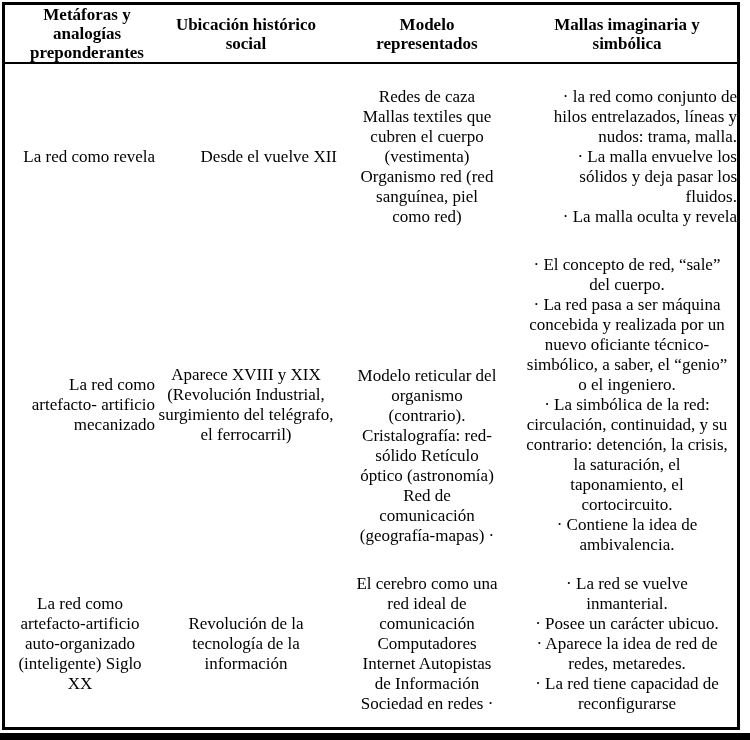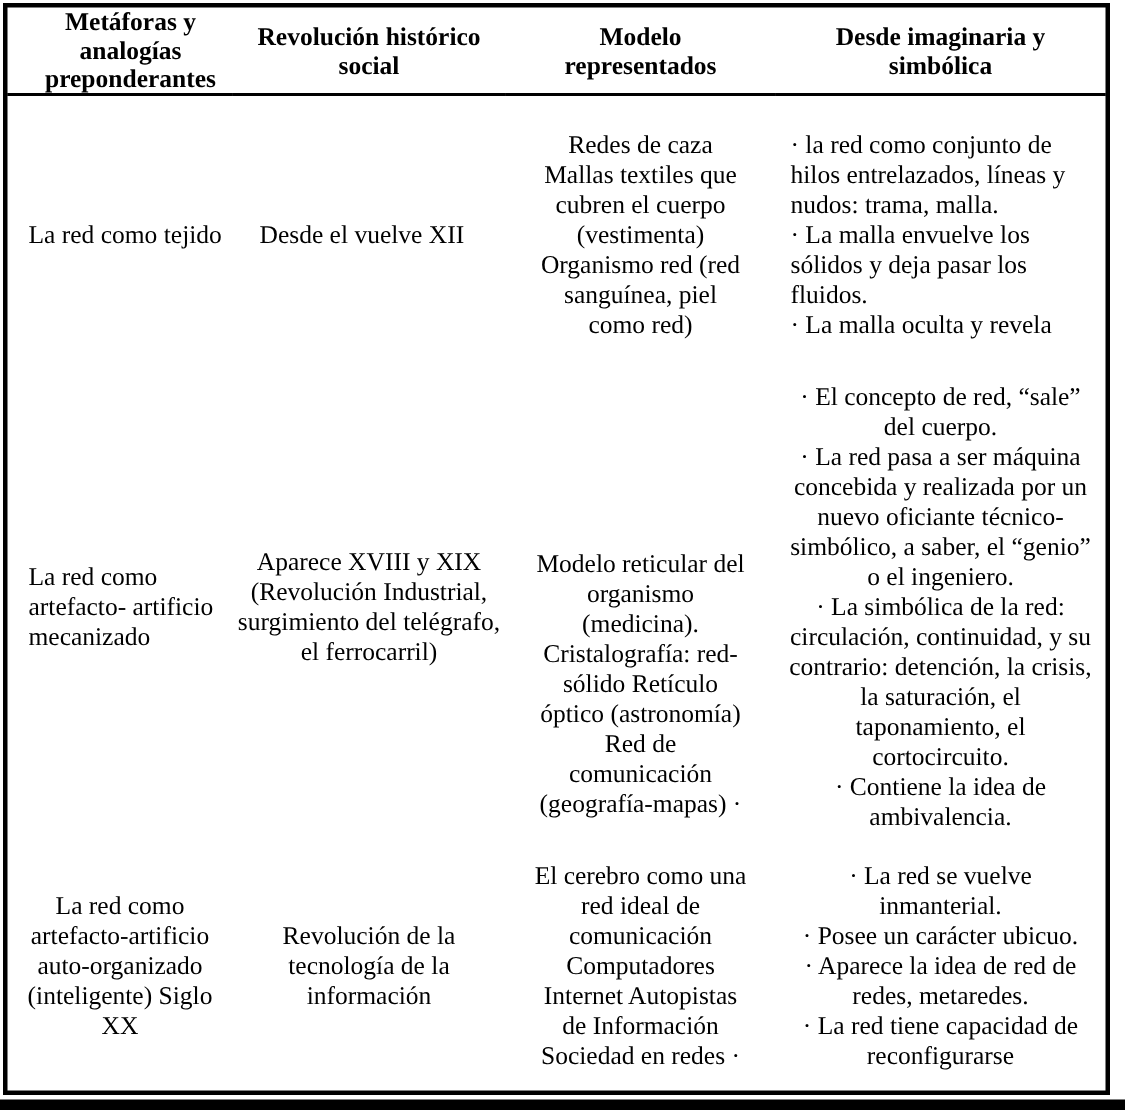--- a/index.html
+++ b/index.html
@@ -45,21 +45,21 @@
   }
   thead th {
     font-weight: bold;
     line-height: 19px;
     height: 57px;
     border-bottom: 2px solid #000000;
   }
   tr.r1 { height: 187px; }
   tr.r2 { height: 310px; }
   tr.r3 { height: 167px; }
-  .left  { text-align: left; }
+  .left  { text-align: right; }
   .pl10  { padding-left: 10px; }
   .pl14  { padding-left: 14px; }
   .pl18  { padding-left: 18px; }
   .vbot  { vertical-align: bottom; padding-bottom: 14px; }
   .bottom-bar {
     position: absolute;
     left: 0;
     top: 733px;
     width: 750px;
     height: 7px;
@@ -76,31 +76,31 @@
         <col class="c1">
           <col class="c2">
           <col class="c3">
           <col class="c4">
       </colgroup>
       <thead>
         <tr>
           <th class="pl14">Metáforas y
 analogías
 preponderantes</th>
-          <th>Revolución histórico
+          <th>Ubicación histórico
 social</th>
           <th>Modelo
 representados</th>
-          <th>Desde imaginaria y
+          <th>Mallas imaginaria y
 simbólica</th>
         </tr>
       </thead>
       <tbody>
         <tr class="r1">
-          <td class="left pl14">La red como tejido</td>
+          <td class="left pl14">La red como revela</td>
           <td class="left pl18">Desde el vuelve XII</td>
           <td>Redes de caza
 Mallas textiles que
 cubren el cuerpo
 (vestimenta)
 Organismo red (red
 sanguínea, piel
 como red)</td>
           <td class="left pl10">· la red como conjunto de
 hilos entrelazados, líneas y
@@ -113,21 +113,21 @@
         <tr class="r2">
           <td class="left pl14">La red como
 artefacto- artificio
 mecanizado</td>
           <td>Aparece XVIII y XIX
 (Revolución Industrial,
 surgimiento del telégrafo,
 el ferrocarril)</td>
           <td class="vbot">Modelo reticular del
 organismo
-(medicina).
+(contrario).
 Cristalografía: red-
 sólido Retículo
 óptico (astronomía)
 Red de
 comunicación
 (geografía-mapas) ·</td>
           <td>· El concepto de red, “sale”
 del cuerpo.
 · La red pasa a ser máquina
 concebida y realizada por un

